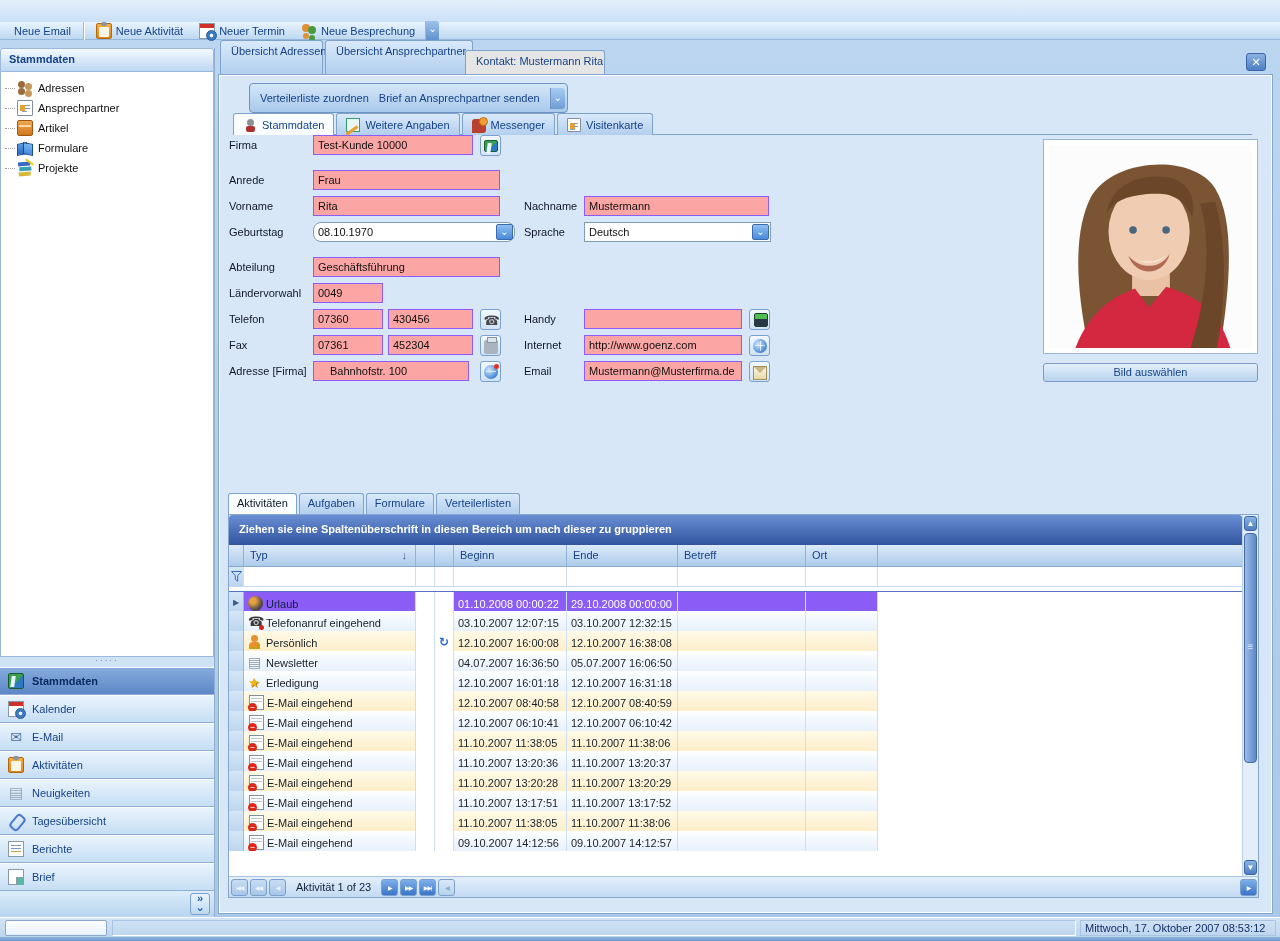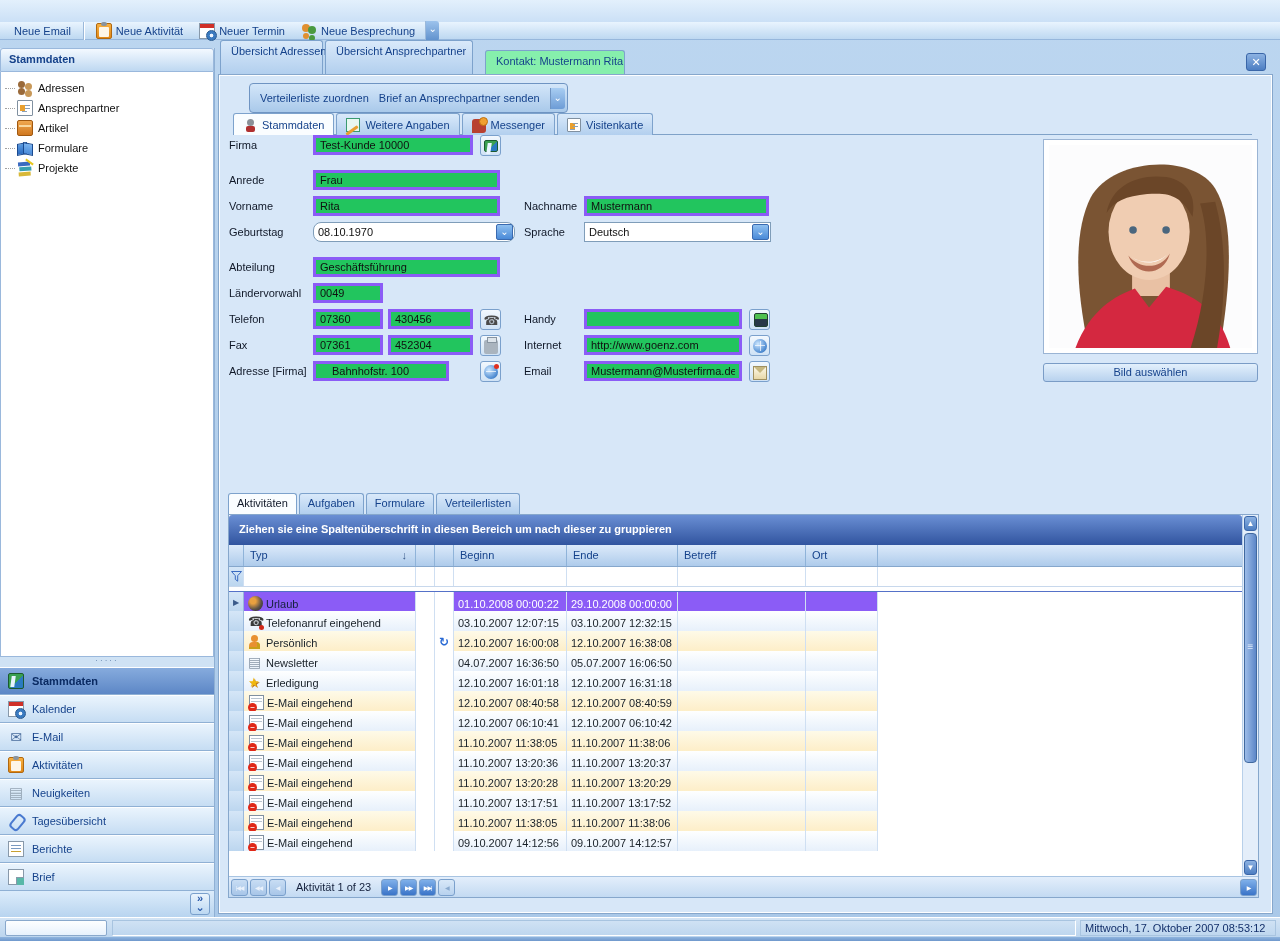--- a/index.html
+++ b/index.html
@@ -98,21 +98,21 @@
   .sb-bottom { height:26px; background:linear-gradient(#dcecfb,#b8d4ef); display:flex; justify-content:flex-end; align-items:center; padding-right:4px; }
   .sb-chevrons { width:20px; height:22px; border:1px solid #7aa0cc; border-radius:3px;
     background:linear-gradient(#eaf4fd,#bcd8f2); color:#2a5aaa; font-weight:bold; text-align:center; line-height:9px; font-size:11px; }
 
   
   .main { position:absolute; left:215px; top:48px; right:0; bottom:24px; }
   .tabstrip { position:absolute; left:0; top:0; right:0; height:26px; }
   .doc-tab { position:absolute; bottom:0; height:34px; padding:4px 10px 0;
     background:linear-gradient(#d9e9fa,#b2cfee); border:1px solid #7da2cc; border-bottom:none;
     border-radius:3px 3px 0 0; color:#15428b; white-space:nowrap; }
-  .doc-tab.active { background:#86efac; height:24px; font-weight:normal; z-index:2;margin-left:20px; }
+  .doc-tab.active { background:#e5e5e5; height:24px; font-weight:normal; z-index:2; }
   .tab-close { position:absolute; right:14px; bottom:3px; width:20px; height:18px; border-radius:3px;
     background:linear-gradient(#8cb2e2,#4d7ec2); border:1px solid #3a66a8; color:#fff; font-weight:bold;
     text-align:center; line-height:16px; font-size:11px; }
 
   .mainpanel { position:absolute; left:3px; right:7px; top:26px; bottom:3px;
     background:#d7e7f8; border:1px solid #86a7cc; box-shadow:inset 0 0 0 1px #fdfeff; }
 
   
   .actionbar { position:absolute; left:14px; top:8px; height:30px; display:flex; align-items:center;
     background:linear-gradient(#d3e6f9,#a9c9ea); border:1px solid #6f94c2; border-radius:4px; padding:0 2px 0 10px; color:#15428b;margin-left:16px; }
@@ -124,21 +124,21 @@
   
   .subtabs { position:absolute; left:14px; top:38px; right:20px; height:22px; border-bottom:1px solid #7fa2c8; display:flex; gap:2px; }
   .sub-tab { height:22px; display:flex; align-items:center; gap:5px; padding:0 9px;
     background:linear-gradient(#d9e9fa,#b2cfee); border:1px solid #7da2cc; border-bottom:none;
     border-radius:3px 3px 0 0; color:#15428b; }
   .sub-tab.active { background:#fafdff; }
   .i14 { width:14px; height:14px; flex:0 0 14px; position:relative; display:inline-block; }
 
   
   .fld-label { position:absolute; color:#101828; }
-  .tbx { position:absolute; height:20px; background:#22c55e; border:3px solid #8b5cf6;
+  .tbx { position:absolute; height:20px; background:#fca5a5; border:1px solid #8b5cf6;
     font-family:inherit; font-size:11px; color:#101010; padding:0 4px; }
   .combo { position:absolute; height:20px; background:#fff; border:1px solid #7f9db9; color:#101010; }
   .combo .cv { position:absolute; left:4px; top:3px; }
   .combo .cb { position:absolute; right:1px; top:1px; bottom:1px; width:17px;
     background:linear-gradient(#8fc0f0,#4a8ad8); border:1px solid #3a6ab0; border-radius:2px; color:#fff; text-align:center; }
   .combo .cb::before { content:"⌄"; font-size:10px; line-height:14px; }
   .fbtn { position:absolute; width:21px; height:21px; border:1px solid #7aa0cc; border-radius:3px;
     background:linear-gradient(#f2f8fe,#cfe2f5); display:flex; align-items:center; justify-content:center; }
 
   
@@ -418,21 +418,21 @@
     <div class="fbtn" style="left:261px; top:260px;">
       <span class="i14 ic-fax" style="width:12px;"></span>
     </div>
     <div class="fld-label" style="left:305px; top:264px;">Internet</div>
     <input class="tbx" style="left: 365px; top: 260px; width: 158px;" value="http://www.goenz.com">
     <div class="fbtn" style="left:530px; top:260px;">
       <span class="i14 ic-globe"></span>
     </div>
 
     <div class="fld-label" style="left:10px; top:290px;">Adresse [Firma]</div>
-    <input class="tbx" style="left: 94px; top: 286px; width: 136px; padding-left: 16px;" value="Bahnhofstr. 100">
+    <input class="tbx" style="left: 94px; top: 286px; width: 156px; padding-left: 16px;" value="Bahnhofstr. 100">
     <div class="fbtn" style="left:261px; top:286px;">
       <span class="i14 ic-globe red"></span>
     </div>
     <div class="fld-label" style="left:305px; top:290px;">Email</div>
     <input class="tbx" style="left: 365px; top: 286px; width: 158px;" value="Mustermann@Musterfirma.de">
     <div class="fbtn" style="left:530px; top:286px;">
       <span class="i14 ic-env" style="width:13px;"></span>
     </div>
 
     <div class="photo-frame">

